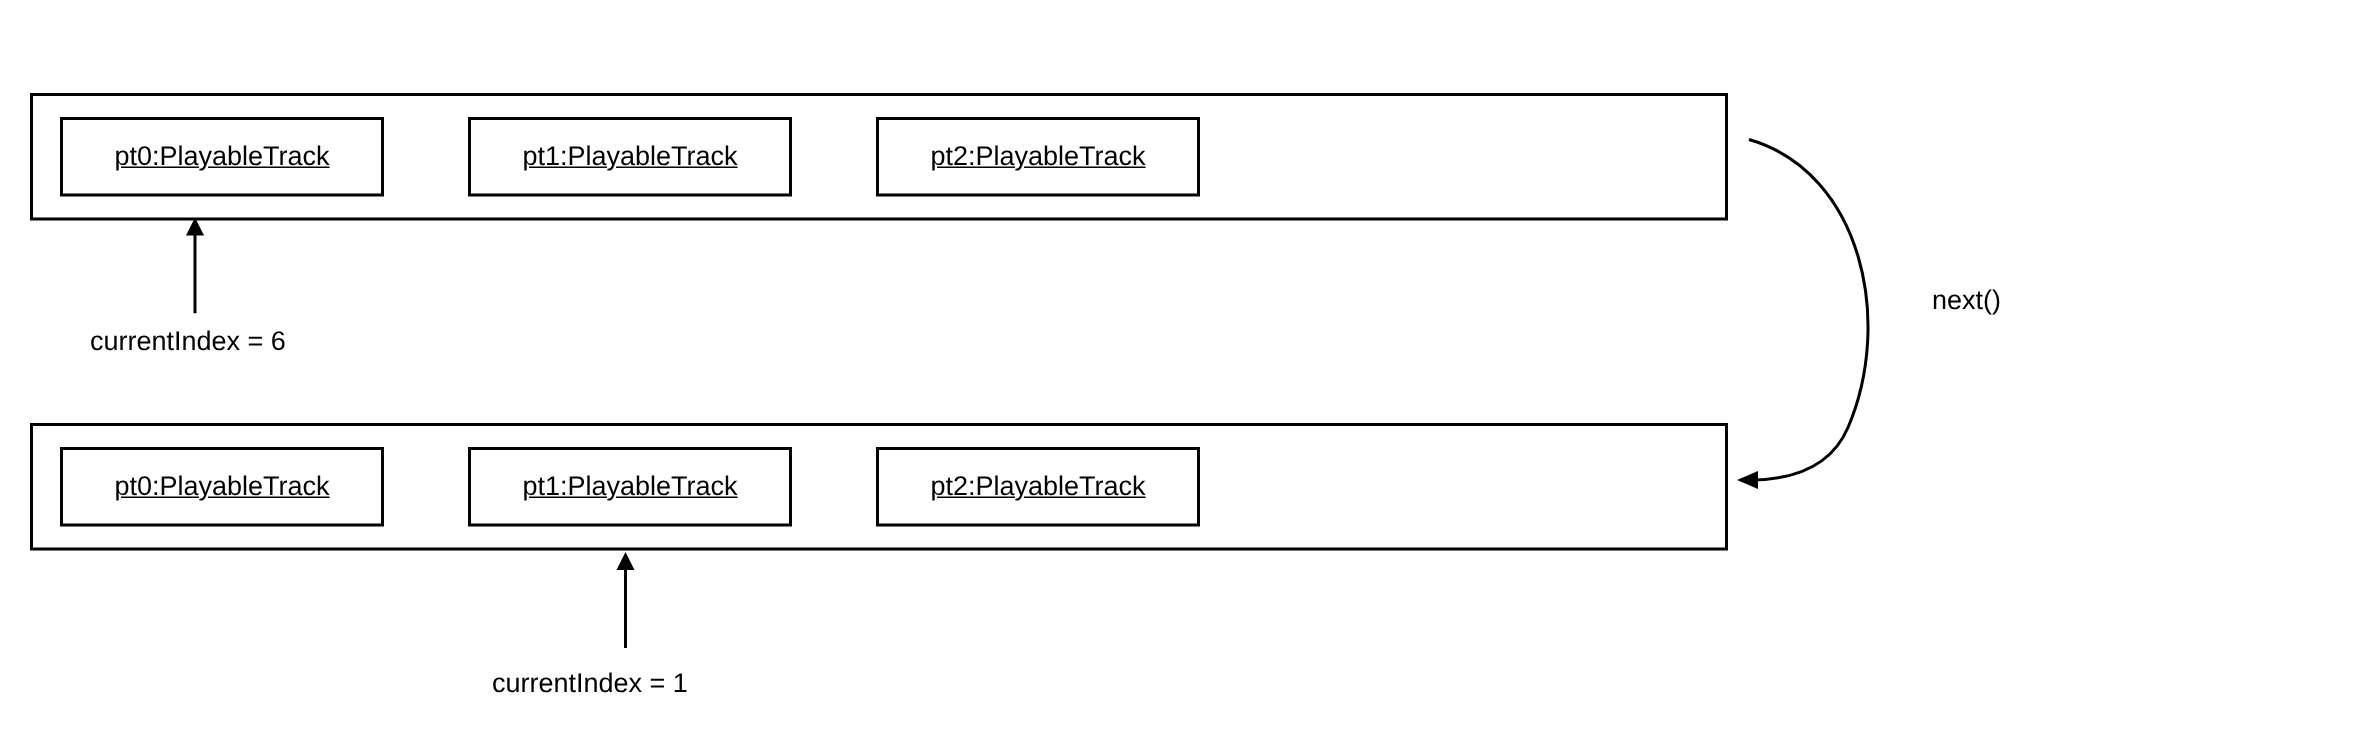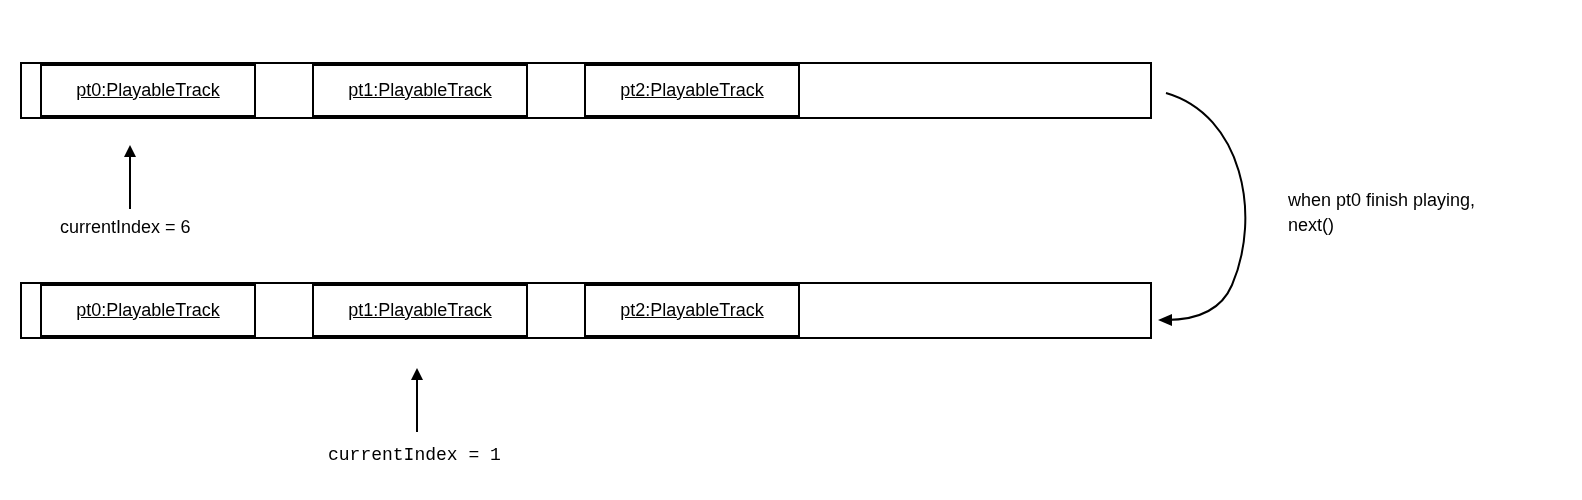--- a/index.html
+++ b/index.html
@@ -13,21 +13,21 @@
       background: #ffffff;
       font-family: Arial, sans-serif;
       font-size: 18px;
       position: relative;
     }
     .playlist-container {
       position: absolute;
       border: 2px solid #000000;
       display: flex;
       gap: 56px;
-      padding: 0 18px;
+      padding: 14px 18px;
       align-items: center;
     }
     .playlist-container.top {
       left: 20px;
       top: 62px;
       width: 1132px;
     }
     .playlist-container.bottom {
       left: 20px;
       top: 282px;
@@ -55,21 +55,20 @@
     .index-label {
       position: absolute;
     }
     .index-label.pos1 {
       left: 60px;
       top: 217px;
     }
     .index-label.pos2 {
       left: 328px;
       top: 445px;
-      font-family: Liberation Mono, monospace;
     }
     .side-note {
       position: absolute;
       left: 1288px;
       top: 188px;
       line-height: 1.4;
     }
     .curved-arrow {
       position: absolute;
       left: 1152px;
@@ -110,15 +109,14 @@
 <div class="index-label pos2">currentIndex = 1</div>
 
 <div class="curved-arrow">
   <svg width="120" height="260" viewBox="0 0 120 260">
     <path d="M 14 8 C 90 30, 110 130, 80 200 C 68 228, 40 235, 14 235" stroke="#000000" stroke-width="2" fill="none"></path>
     <polygon points="6,235 20,229 20,241" fill="#000000"></polygon>
   </svg>
 </div>
 
 <div class="side-note">
-  <div>when pt0 finish playing,</div>
   <div>next()</div>
 </div>
 
 </body></html>

